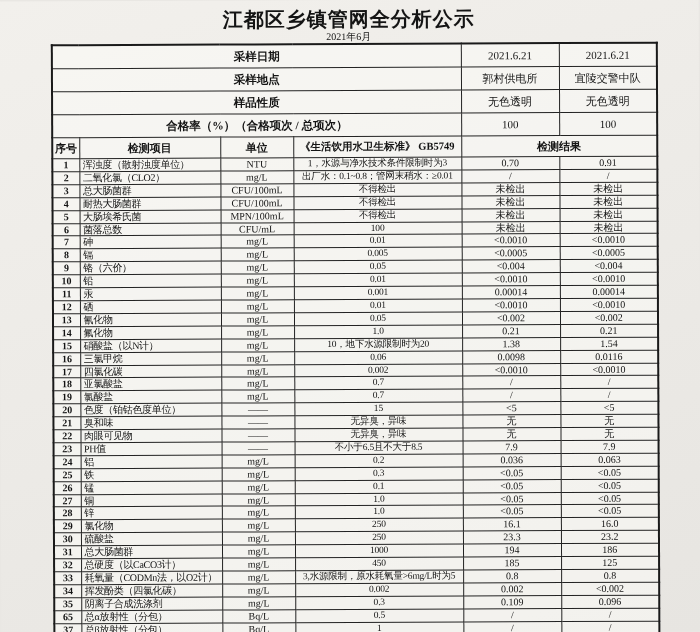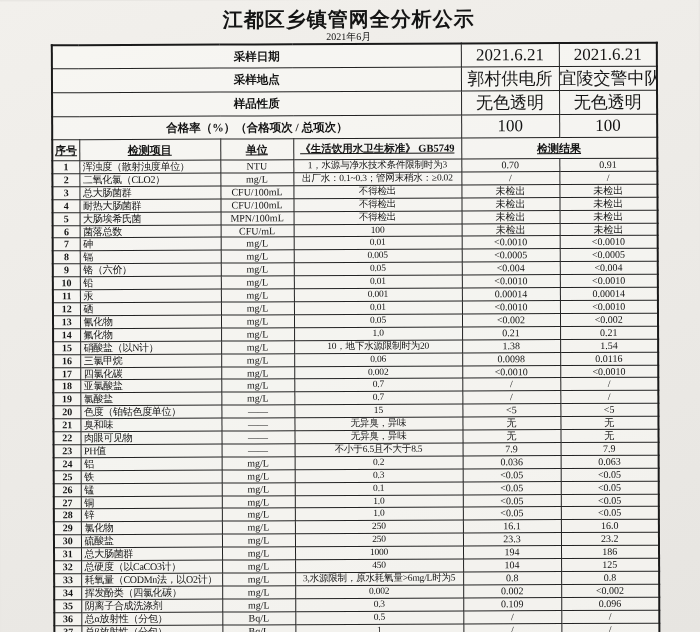--- a/index.html
+++ b/index.html
@@ -51,27 +51,26 @@
     padding: 0;
     font-weight: normal;
   }
   tbody.info th {
     height: 22px;
     font-size: 11.5px;
     font-weight: bold;
   }
   tbody.info td {
     height: 22px;
-    font-size: 17px;
+    font-size: 11px;
   }
   tbody.colhead th {
     height: 20px;
     font-size: 11px;
     font-weight: bold;
-    text-decoration: underline;
   }
   tbody.colhead th.std-head { font-size: 10.5px; }
   tbody.data td {
     height: 11.9px;
     font-size: 10px;
     line-height: 11.9px;
   }
   tbody.data td.c1 {
     text-align: left;
     padding-left: 3px;
@@ -136,21 +135,21 @@
           <td class="c1">浑浊度（散射浊度单位）</td>
           <td class="c2">NTU</td>
           <td class="c3">1，水源与净水技术条件限制时为3</td>
           <td class="c4">0.70</td>
           <td class="c5">0.91</td>
         </tr>
         <tr>
           <td class="c0">2</td>
           <td class="c1">二氧化氯（CLO2）</td>
           <td class="c2">mg/L</td>
-          <td class="c3">出厂水：0.1~0.3；管网末稍水：≥0.02</td>
+          <td class="c3">出厂水：0.1~0.8；管网末稍水：≥0.01</td>
           <td class="c4">/</td>
           <td class="c5">/</td>
         </tr>
         <tr>
           <td class="c0">3</td>
           <td class="c1">总大肠菌群</td>
           <td class="c2">CFU/100mL</td>
           <td class="c3">不得检出</td>
           <td class="c4">未检出</td>
           <td class="c5">未检出</td>
@@ -377,21 +376,21 @@
           <td class="c2">mg/L</td>
           <td class="c3">1000</td>
           <td class="c4">194</td>
           <td class="c5">186</td>
         </tr>
         <tr>
           <td class="c0">32</td>
           <td class="c1">总硬度（以CaCO3计）</td>
           <td class="c2">mg/L</td>
           <td class="c3">450</td>
-          <td class="c4">104</td>
+          <td class="c4">185</td>
           <td class="c5">125</td>
         </tr>
         <tr>
           <td class="c0">33</td>
           <td class="c1">耗氧量（CODMn法，以O2计）</td>
           <td class="c2">mg/L</td>
           <td class="c3">3,水源限制，原水耗氧量&gt;6mg/L时为5</td>
           <td class="c4">0.8</td>
           <td class="c5">0.8</td>
         </tr>
@@ -405,21 +404,21 @@
         </tr>
         <tr>
           <td class="c0">35</td>
           <td class="c1">阴离子合成洗涤剂</td>
           <td class="c2">mg/L</td>
           <td class="c3">0.3</td>
           <td class="c4">0.109</td>
           <td class="c5">0.096</td>
         </tr>
         <tr>
-          <td class="c0">36</td>
+          <td class="c0">65</td>
           <td class="c1">总α放射性（分包）</td>
           <td class="c2">Bq/L</td>
           <td class="c3">0.5</td>
           <td class="c4">/</td>
           <td class="c5">/</td>
         </tr>
         <tr>
           <td class="c0">37</td>
           <td class="c1">总β放射性（分包）</td>
           <td class="c2">Bq/L</td>

